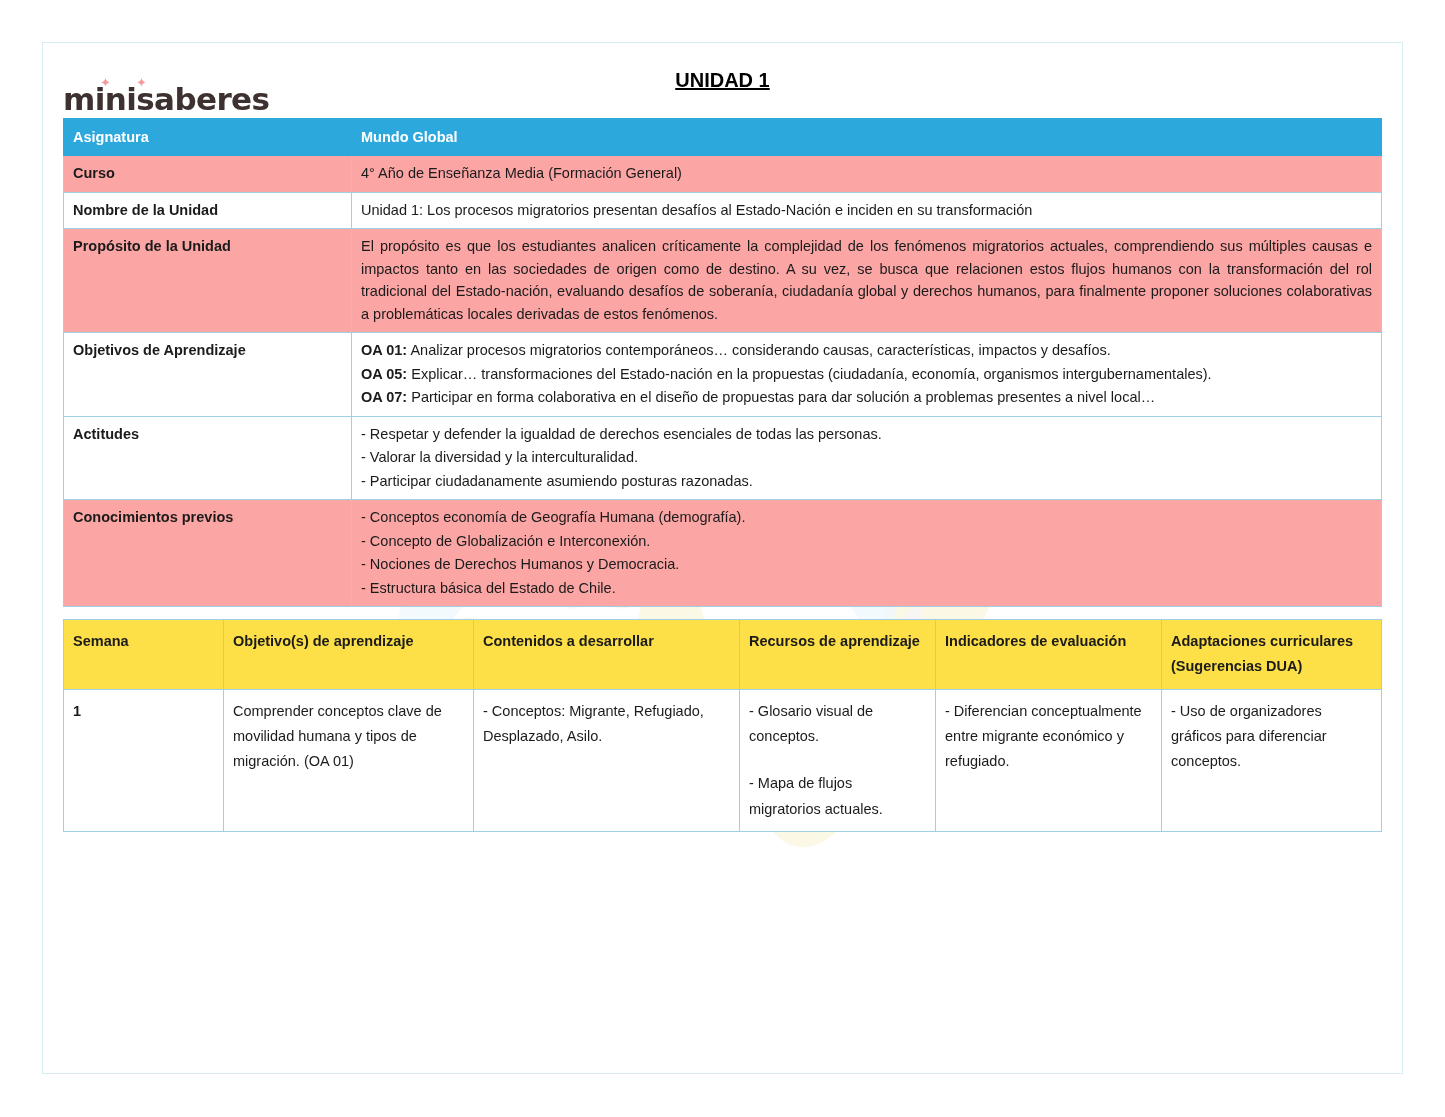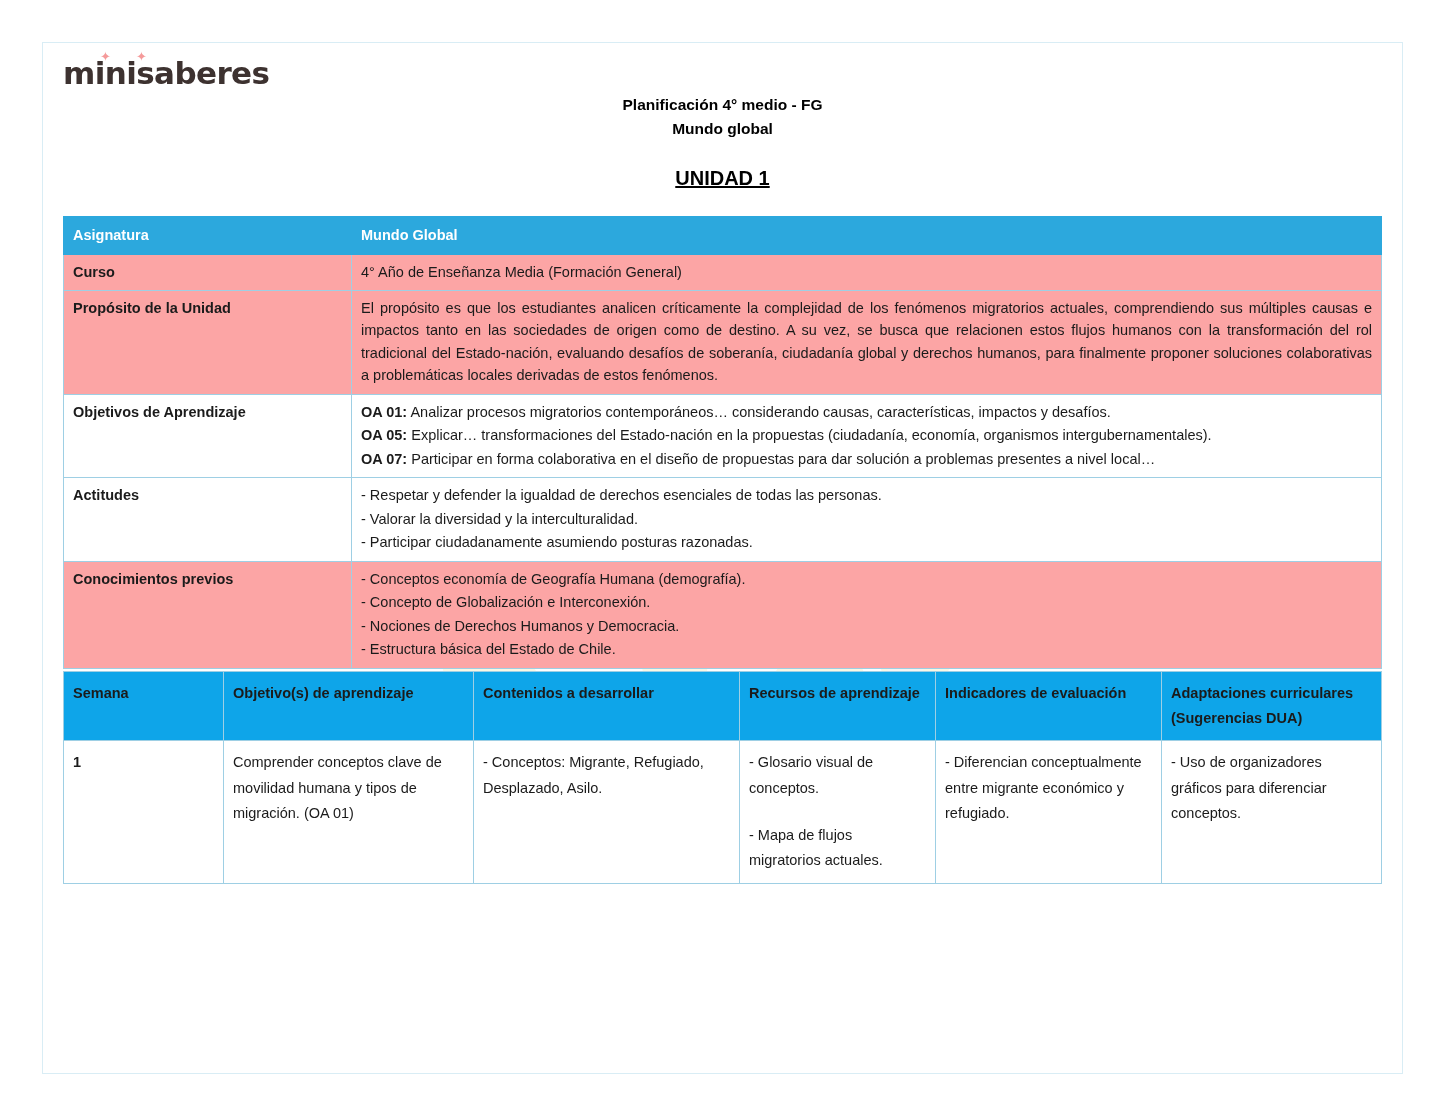--- a/index.html
+++ b/index.html
@@ -67,21 +67,21 @@
     color: #000;
     margin-top: 26px;
   }
   .unit-title span { text-decoration: underline; }
 
   
   table {
     border-collapse: collapse;
     table-layout: fixed;
     width: 1318px;
-    margin: 2px auto;
+    margin: 12px auto;
     background: transparent;
   }
   td, th {
     border: 1px solid #9ecfe4;
     padding: 6px 9px 7px 9px;
     font-size: 14.5px;
     color: #1b1b1b;
     vertical-align: top;
     line-height: 1.55;
     text-align: left;
@@ -104,21 +104,21 @@
   td.justified { text-align: justify; text-justify: inter-word; }
 
   .oa-b { font-weight: bold; }
 
   .line { display: block; }
   .line + .line { margin-top: 1px; }
 
   
   .t-week { margin-top: 0; }
   .t-week th {
-    background: #0ea5e9;
+    background: #fde047;
     font-weight: bold;
     vertical-align: top;
     line-height: 1.75;
     padding: 9px 9px 9px 9px;
   }
   .t-week td {
     background: #ffffff;
     line-height: 1.75;
     padding: 9px 9px 9px 9px;
   }
@@ -151,44 +151,44 @@
   </svg>
 
   <div id="content">
 
     <div class="logo">
       <span>minisaberes</span>
       <span class="star s1">✦</span>
       <span class="star s2">✦</span>
     </div>
 
-    <div class="doc-title">
-      <div>Planificación 4° medio - FG</div>
-      <div>Mundo global</div>
-    </div>
     <div class="unit-title">
       <span>UNIDAD 1</span>
     </div>
 
     <table class="t-main">
       <colgroup>
         <col style="width:288px">
         <col style="width:1030px">
       </colgroup>
       <tbody>
         <tr class="head-blue">
           <td>Asignatura</td>
           <td>Mundo Global</td>
         </tr>
 
         <tr class="tint">
           <td class="lbl">Curso</td>
           <td>4° Año de Enseñanza Media (Formación General)</td>
         </tr>
 
+        <tr class="plain">
+          <td class="lbl">Nombre de la Unidad</td>
+          <td>Unidad 1: Los procesos migratorios presentan desafíos al Estado-Nación e inciden en su transformación</td>
+        </tr>
 
         <tr class="tint">
           <td class="lbl">Propósito de la Unidad</td>
           <td class="justified">El propósito es que los estudiantes analicen críticamente la complejidad de los fenómenos migratorios actuales, comprendiendo sus múltiples causas e impactos tanto en las sociedades de origen como de destino. A su vez, se busca que relacionen estos flujos humanos con la transformación del rol tradicional del Estado-nación, evaluando desafíos de soberanía, ciudadanía global y derechos humanos, para finalmente proponer soluciones colaborativas a problemáticas locales derivadas de estos fenómenos.</td>
         </tr>
 
         <tr class="plain">
           <td class="lbl">Objetivos de Aprendizaje</td>
           <td>
             <span class="line"><span class="oa-b">OA 01:</span><span> Analizar procesos migratorios contemporáneos… considerando causas, características, impactos y desafíos.</span></span>

